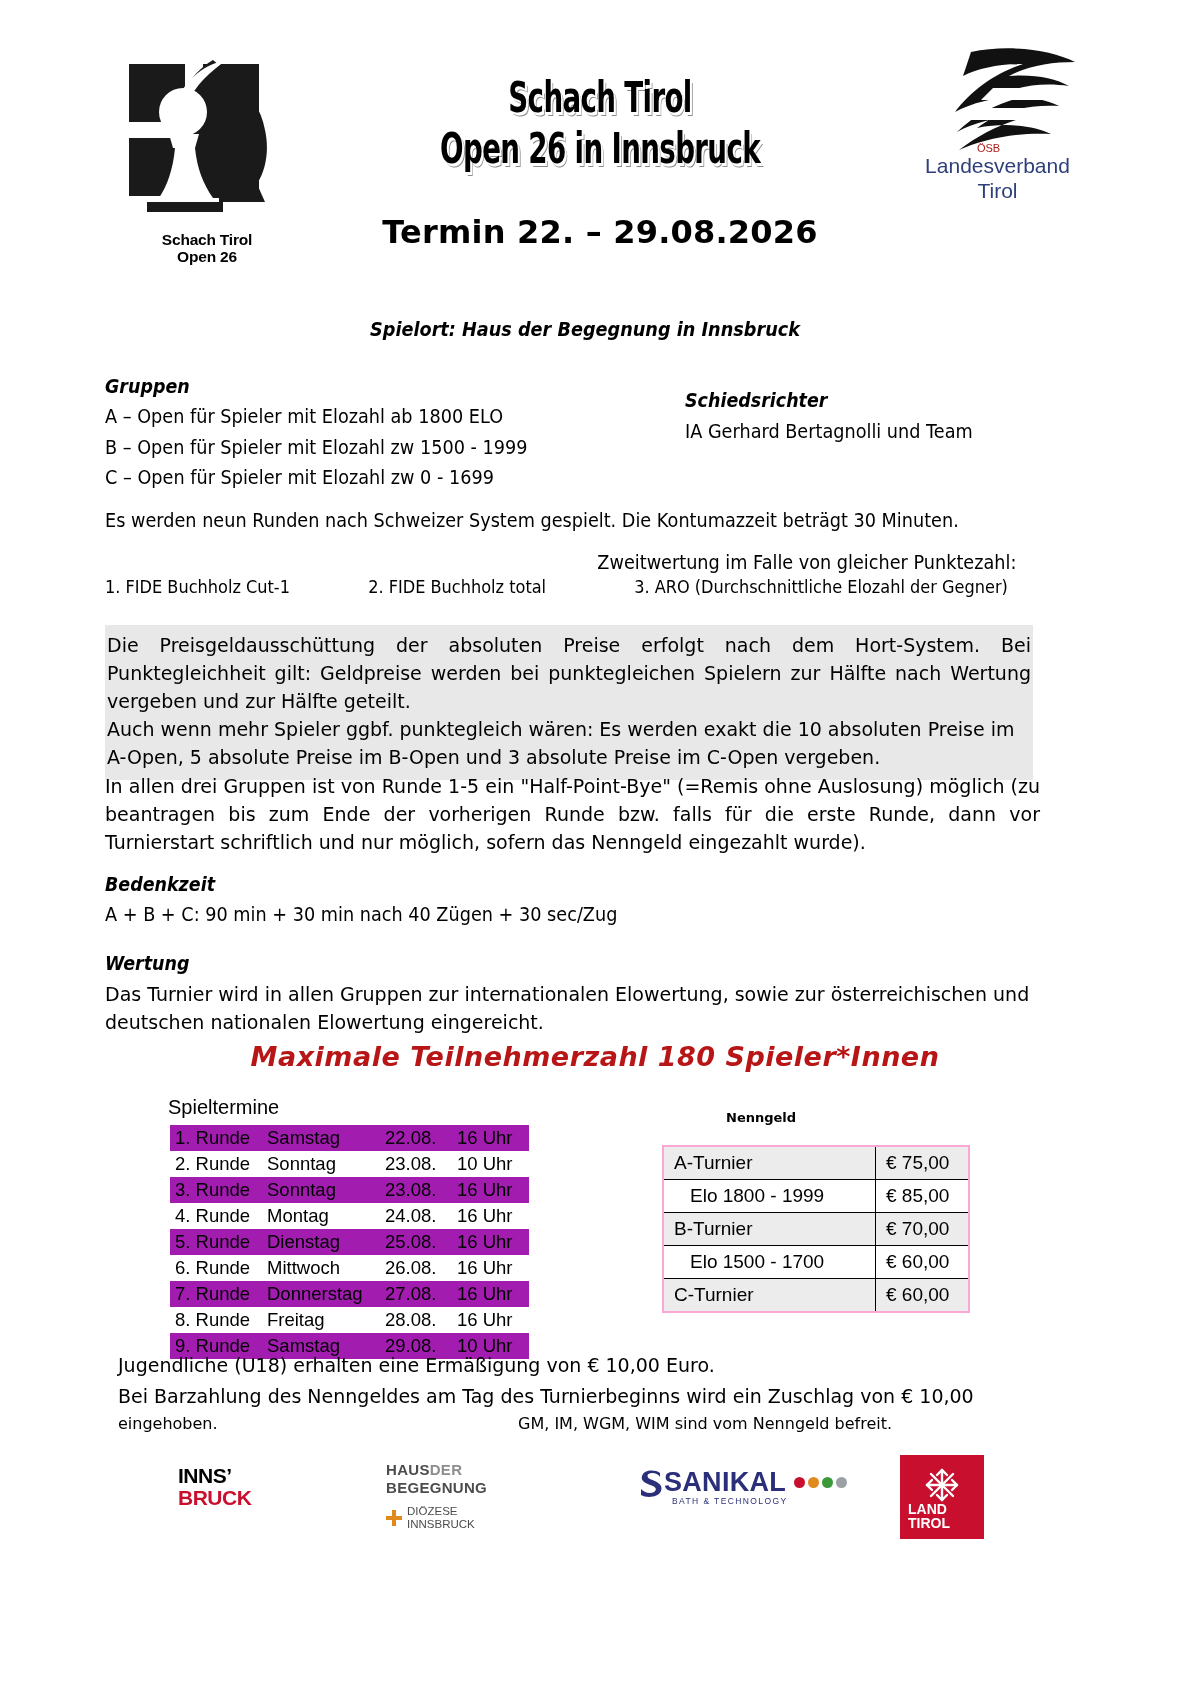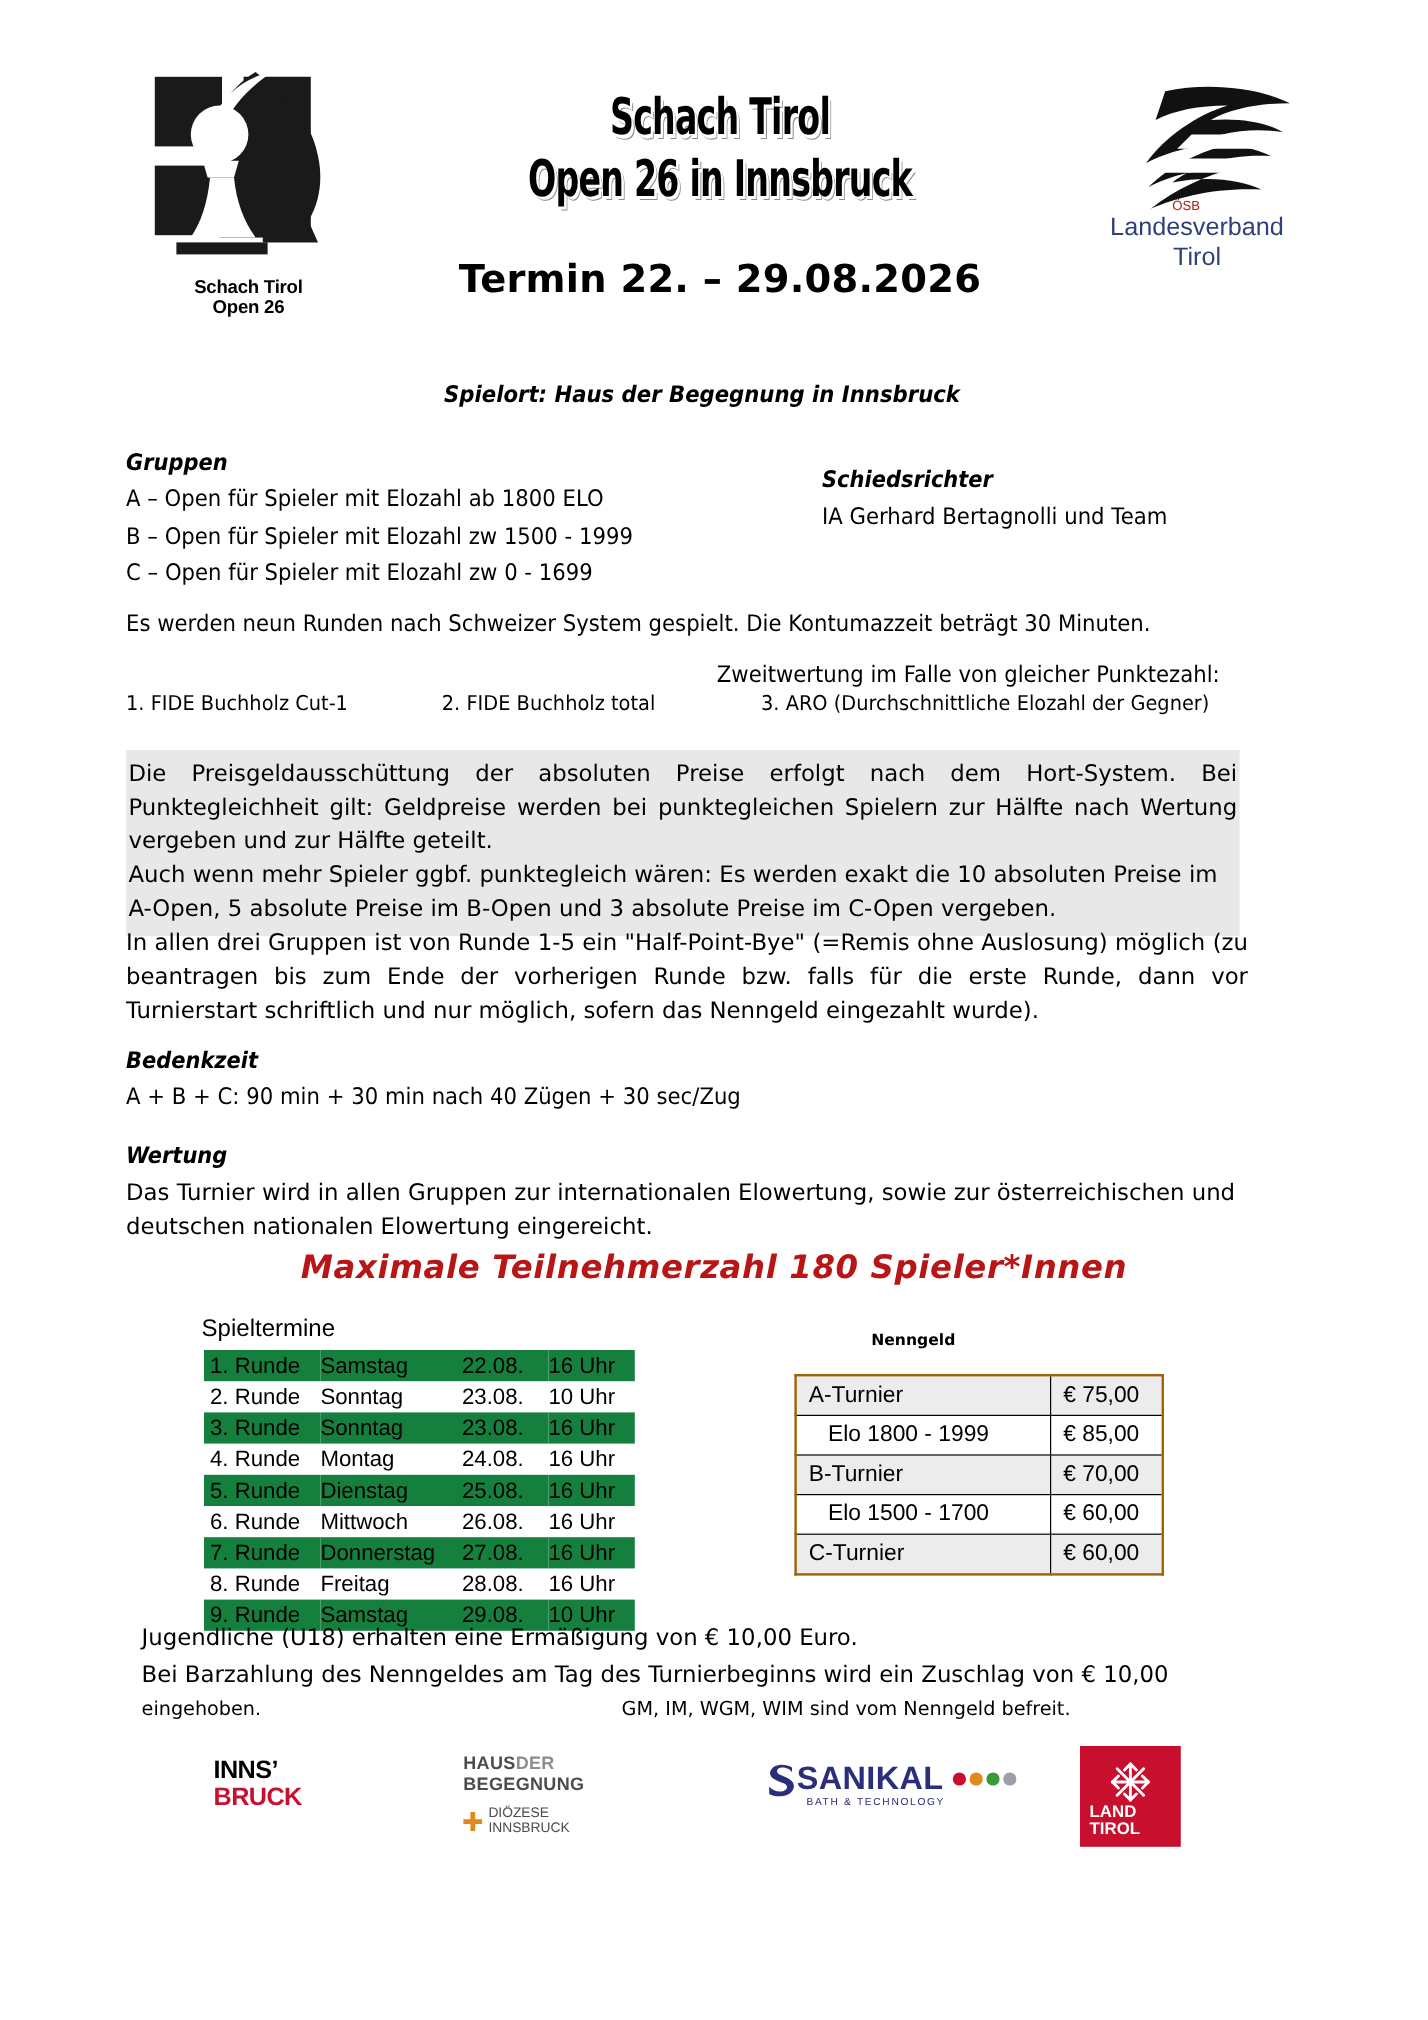--- a/index.html
+++ b/index.html
@@ -69,21 +69,21 @@
     text-align: center;
     font-family: "DejaVu Sans", sans-serif;
     font-weight: bold;
     font-size: 32px;
     letter-spacing: 0.2px;
     white-space: nowrap;
   }
   .logo-right {
     position: absolute;
     left: 905px;
-    top: 70px;
+    top: 46px;
     width: 185px;
   }
   .logo-right svg { display:block; margin-left: 18px; }
   .osb-mark {
     font-family: "Liberation Sans", sans-serif;
     font-size: 11px;
     color: #b01a1a;
     text-align: center;
     margin-top: -9px;
     margin-right: 18px;
@@ -222,41 +222,41 @@
     left: 170px;
     top: 1125px;
     border-collapse: collapse;
     font-family: "Liberation Sans", sans-serif;
     font-size: 18.5px;
   }
   .sched-table td {
     padding: 2px 0 2px 0;
     white-space: nowrap;
   }
-  .sched-table tr.shade { background: #15803d; }
+  .sched-table tr.shade { background: #a21caf; }
   .sc-round { width: 92px; padding-left: 5px !important; }
   .sc-day   { width: 118px; }
   .sc-date  { width: 72px; text-align: left; }
   .sc-time  { width: 72px; text-align: left; }
 
   
   .nenn-label {
     left: 726px;
     top: 1110px;
     font-family: "DejaVu Sans", sans-serif;
     font-weight: bold;
     font-size: 13px;
   }
   .nenn-table {
     left: 662px;
     top: 1145px;
     border-collapse: collapse;
     font-family: "Liberation Sans", sans-serif;
     font-size: 19px;
-    border: 2px solid #a16207;
+    border: 2px solid #f9a8d4;
   }
   .nenn-table td {
     border: 1px solid #000;
     padding: 5px 10px;
     height: 22px;
     white-space: nowrap;
   }
   .nenn-table tr.shade td { background: #ececec; }
   .nenn-name { width: 175px; }
   .nenn-name.indent { padding-left: 26px !important; }

